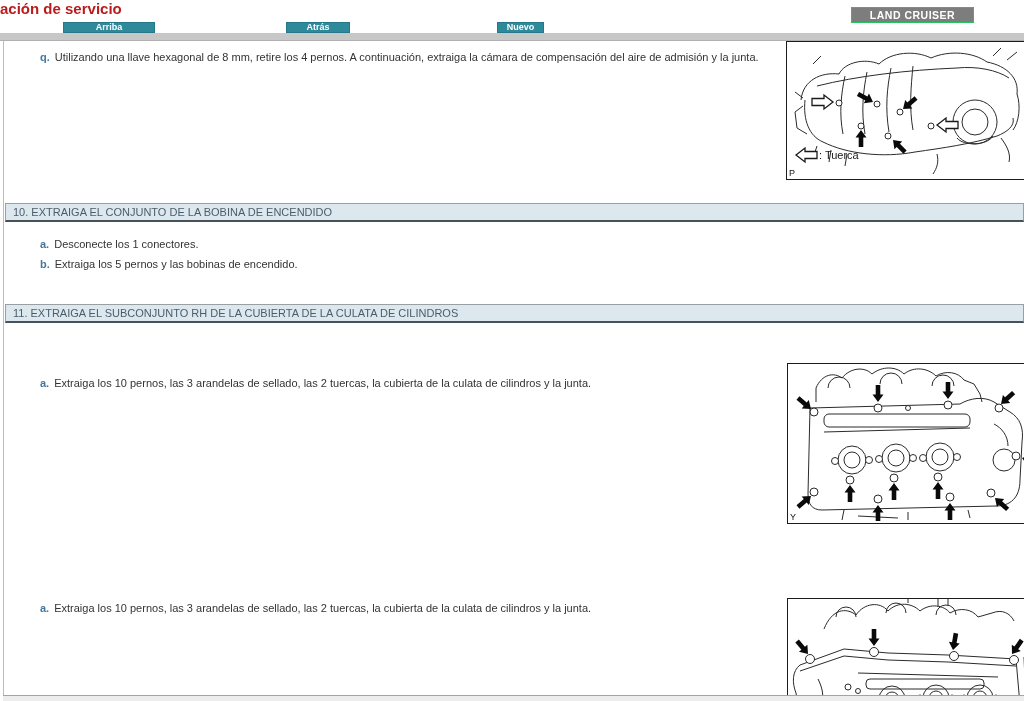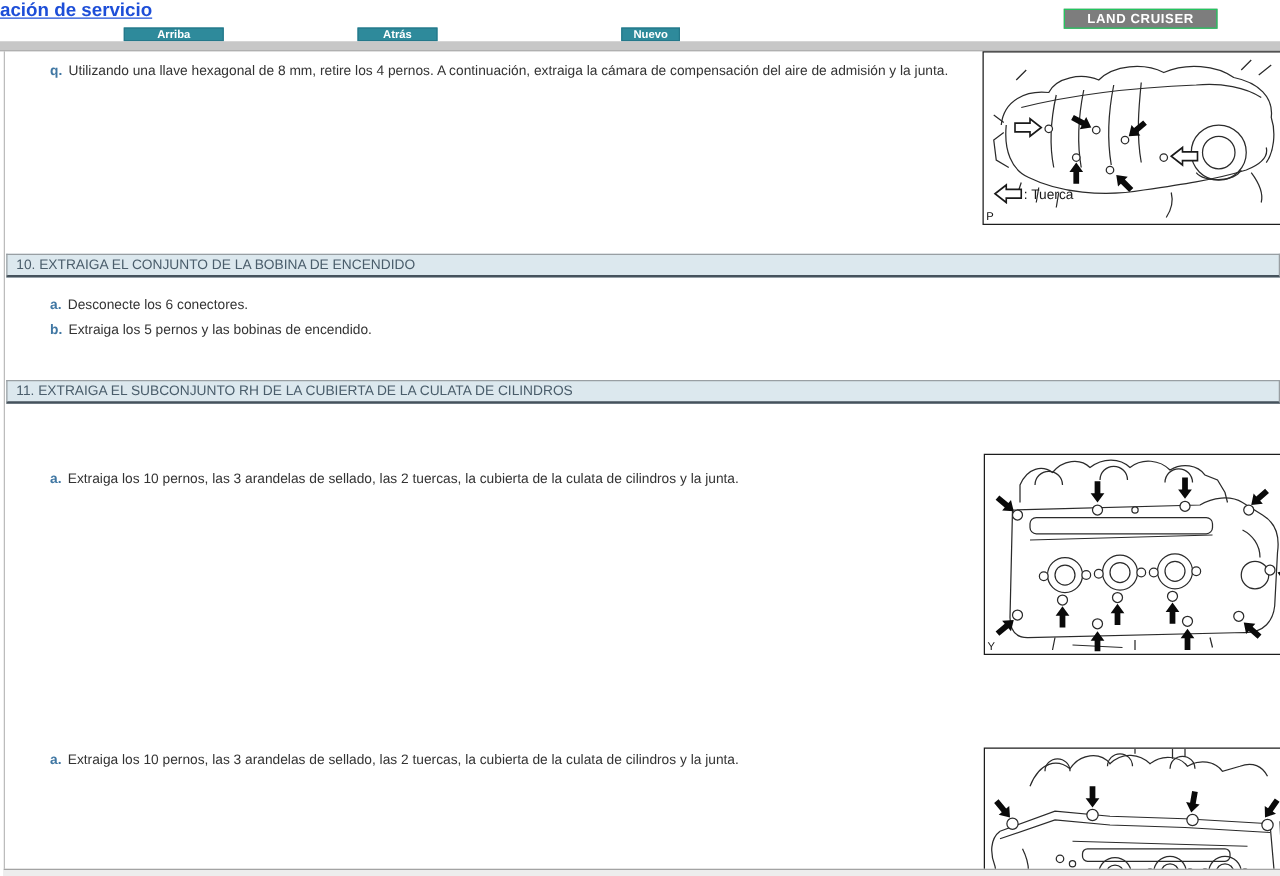--- a/index.html
+++ b/index.html
@@ -1,27 +1,27 @@
 <!DOCTYPE html>
 <html><head>
 <meta charset="utf-8">
 <style>
   html,body{margin:0;padding:0;}
   body{width:1024px;height:701px;overflow:hidden;background:#fff;
        font-family:"Liberation Sans","DejaVu Sans",sans-serif;}
   .page{position:relative;width:1024px;height:701px;overflow:hidden;}
 
-  .title{position:absolute;left:0;top:0;font-size:15px;font-weight:bold;color:#1d4ed8;white-space:nowrap;text-decoration:underline;}
+  .title{position:absolute;left:0;top:0;font-size:15px;font-weight:bold;color:#b91c1c;white-space:nowrap;}
   .badge{position:absolute;left:851px;top:7px;width:121px;height:14px;line-height:14px;
          background:#7d7d7d;border:1px solid #22c55e;color:#fff;font-size:10.5px;font-weight:bold;
          letter-spacing:.5px;text-align:center;}
   .nav-btn{position:absolute;top:22px;height:11px;background:#2e8a9b;border:1px solid #24788a;
            color:#fff;font-size:9px;font-weight:bold;line-height:9px;text-align:center;padding:0;
            font-family:"Liberation Sans","DejaVu Sans",sans-serif;cursor:pointer;}
-  .btn-up{left:63px;width:80px;margin-left:36px;}
+  .btn-up{left:63px;width:92px;}
   .btn-back{left:286px;width:64px;}
   .btn-new{left:497px;width:47px;}
   .gray-band{position:absolute;left:0;top:33px;width:1024px;height:7px;background:#c7c7c7;
              border-bottom:1px solid #b0b0b0;}
   .content-border{position:absolute;left:3px;top:41px;width:1px;height:660px;background:#bcbcbc;}
   .bottom-strip{position:absolute;left:3px;top:695px;width:1021px;height:6px;background:#ededed;
                 border-top:1px solid #a3a3a3;z-index:6;}
 
   .step{position:absolute;display:flex;font-size:11px;line-height:13px;color:#333;white-space:nowrap;}
   .marker{color:#4077a3;font-weight:bold;margin-right:5px;}
@@ -62,21 +62,21 @@
   <div class="content-border"></div>
 
   <div class="step" style="left:40px;top:51px;">
     <span class="marker">q.</span>
     <span>Utilizando una llave hexagonal de 8 mm, retire los 4 pernos. A continuación, extraiga la cámara de compensación del aire de admisión y la junta.</span>
   </div>
 
   <div class="sec-header" style="top:203px;">10. EXTRAIGA EL CONJUNTO DE LA BOBINA DE ENCENDIDO</div>
   <div class="step" style="left:40px;top:238px;">
     <span class="marker">a.</span>
-    <span>Desconecte los 6 conectores.</span>
+    <span>Desconecte los 1 conectores.</span>
   </div>
   <div class="step" style="left:40px;top:258px;">
     <span class="marker">b.</span>
     <span>Extraiga los 5 pernos y las bobinas de encendido.</span>
   </div>
 
   <div class="sec-header" style="top:304px;">11. EXTRAIGA EL SUBCONJUNTO RH DE LA CUBIERTA DE LA CULATA DE CILINDROS</div>
   <div class="step" style="left:40px;top:377px;">
     <span class="marker">a.</span>
     <span>Extraiga los 10 pernos, las 3 arandelas de sellado, las 2 tuercas, la cubierta de la culata de cilindros y la junta.</span>

